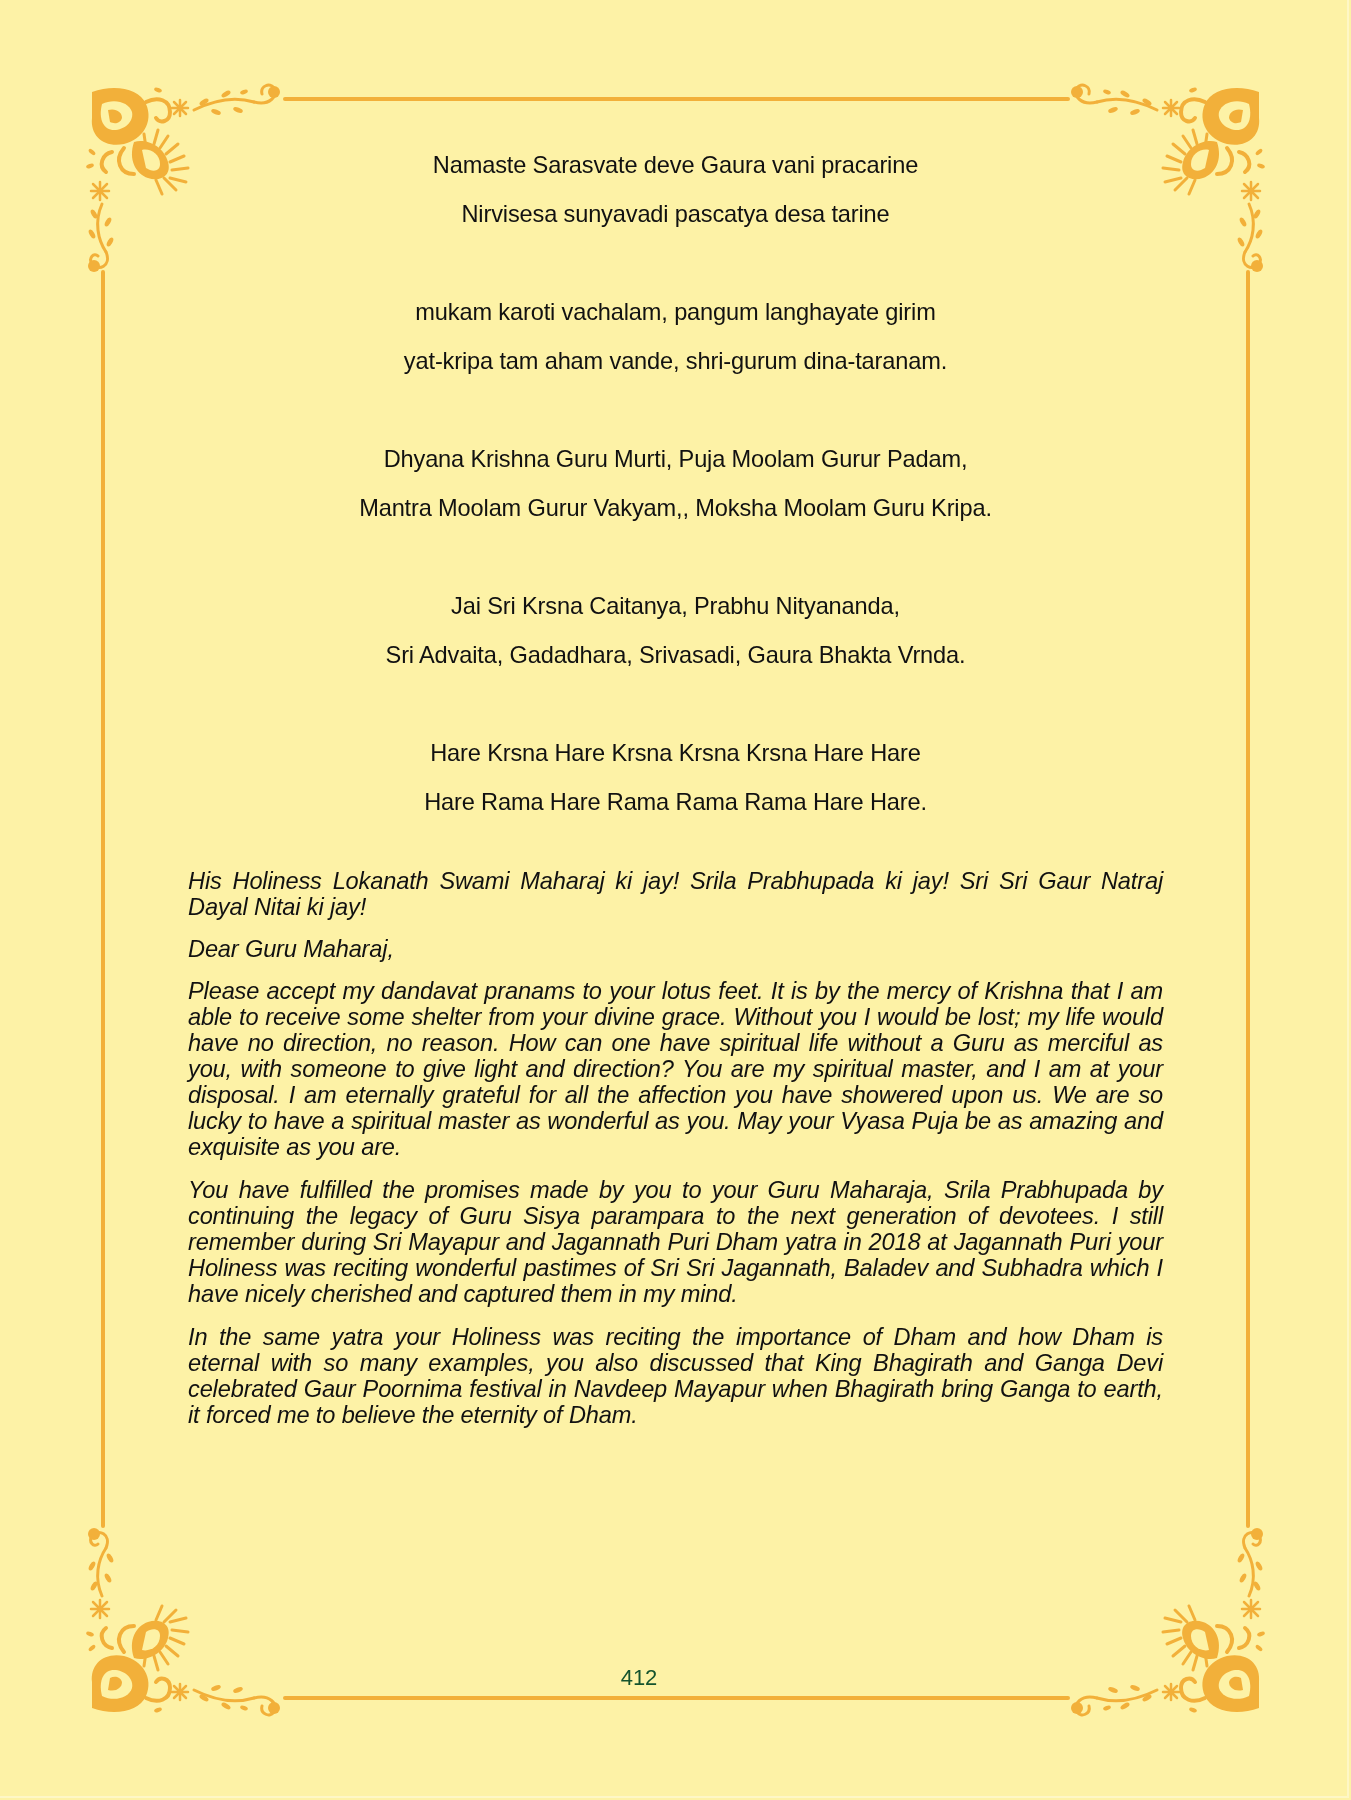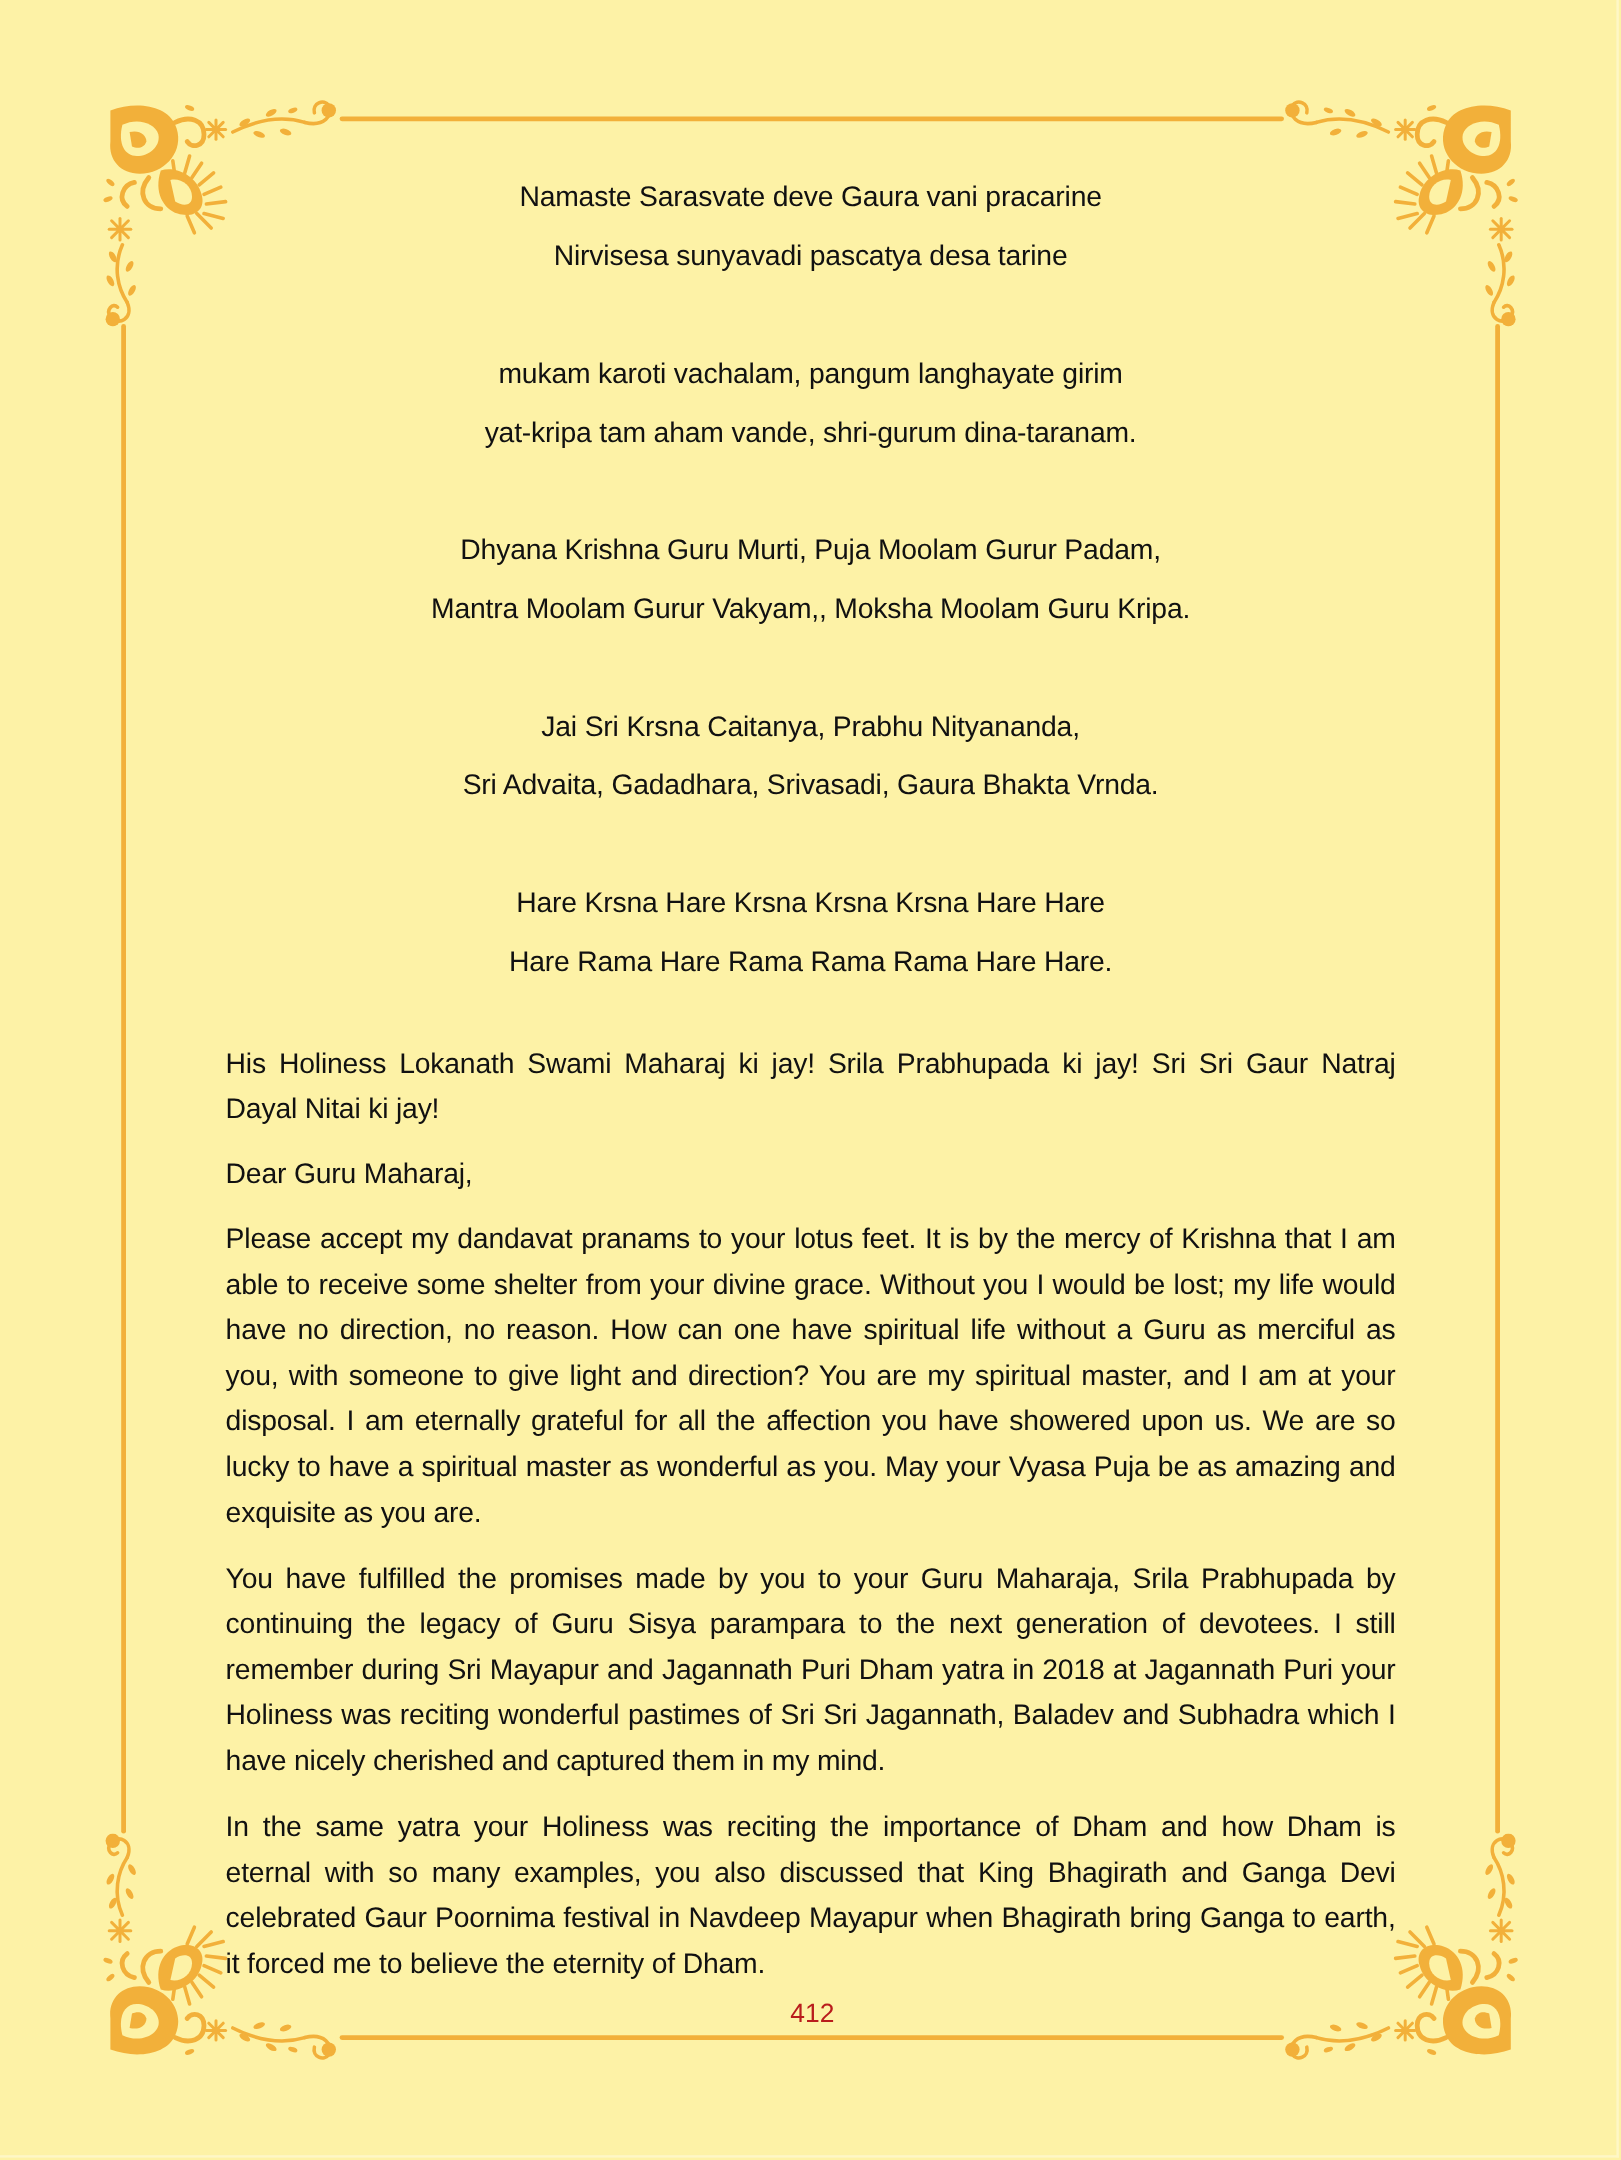--- a/index.html
+++ b/index.html
@@ -27,27 +27,27 @@
   .corner.bl { left: 84px; top: 1528px; transform: scaleY(-1); }
   .corner.br { left: 1067px; top: 1528px; transform: scale(-1,-1); }
 
   .content {
     position: absolute; left: 188px; top: 148px; width: 975px;
     font-size: 23.6px; letter-spacing: -0.15px;
   }
   .verse-line { height: 49px; line-height: 34px; white-space: nowrap; text-align: center; }
   .verse-gap { height: 49px; }
   .para {
-    line-height: 38px; text-align: justify; margin: 0 0 17px 0;
+    line-height: 26px; text-align: justify; margin: 0 0 17px 0; font-style: italic;
   }
   .para.first { margin-top: 34px; margin-bottom: 16px; }
   .para.greet { margin-bottom: 16px; }
   .page-number {
-    position: absolute; left: 627px; top: 1665px; width: 100px;
-    text-align: center; font-size: 22px; color: #b91c1c;
+    position: absolute; left: 589px; top: 1665px; width: 100px;
+    text-align: center; font-size: 22px; color: #14532d;
     font-family: "Liberation Sans", sans-serif;
   }
 </style>
 </head>
 <body>
 
 <div class="page-edge"></div>
 
 <div class="rule top"></div>
 <div class="rule bottom"></div>

